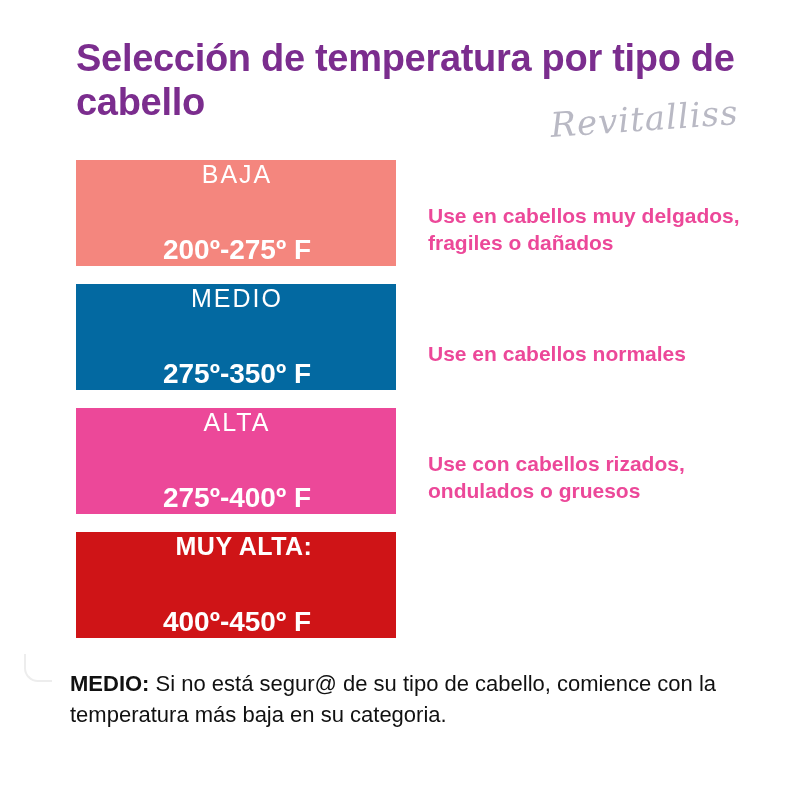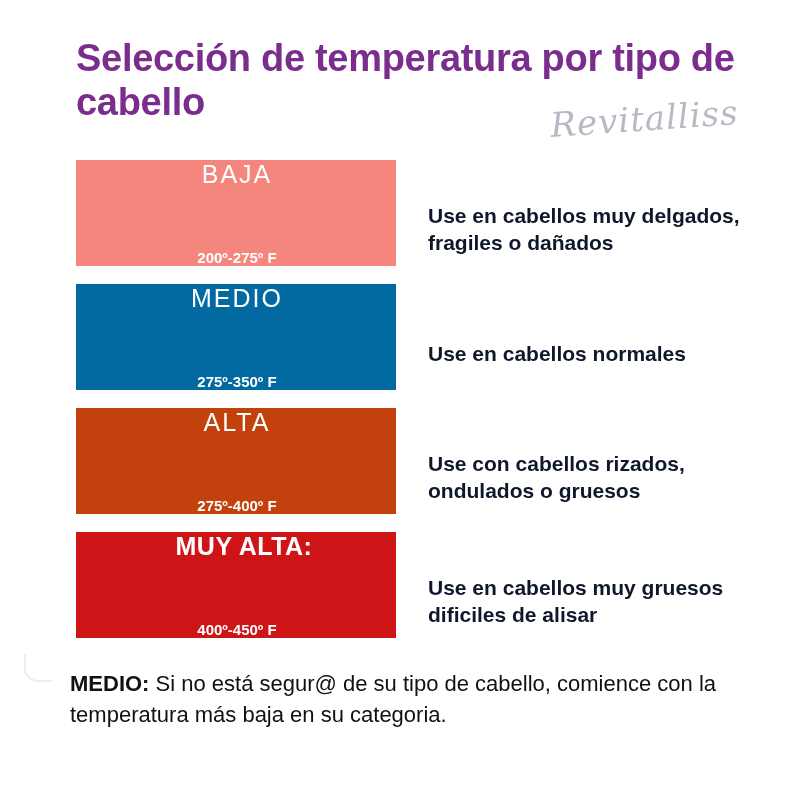--- a/index.html
+++ b/index.html
@@ -76,38 +76,38 @@
     color: #ffffff;
     flex-direction: column;
   }
   .swatch .level {
     font-size: 25px;
     letter-spacing: 2px;
     font-weight: normal;
     white-space: nowrap;
   }
   .swatch .range {
-    font-size: 15px;
+    font-size: 28px;
     font-weight: bold;
     white-space: nowrap;
   }
   .row-0 .swatch { height: 106px; background: #f4867e; }
   .row-1 .swatch { height: 106px; background: #f4695f; }
   .row-2 .swatch { height: 106px; background: #ee3b33; }
   .row-3 .swatch { height: 106px; background: #cf1417; }
 
   .row-3 .swatch .level { font-weight: bold; letter-spacing: 0.5px; margin-left: 14px; }
 
   .desc {
     flex: 1;
     padding-left: 32px;
     font-size: 21px;
     line-height: 27px;
     font-weight: bold;
-    color: #0f172a;
+    color: #ec4899;
     align-self: center;
     margin-top: 32px;
   }
 
   
   .note {
     position: absolute;
     left: 70px;
     top: 668px;
     width: 700px;
@@ -157,33 +157,32 @@
 
     <div class="row row-1">
       <div class="swatch" style="background: #0369a1;">
         <span class="level">MEDIO</span>
         <span class="range">275º-350º F</span>
       </div>
       <div class="desc">Use en cabellos normales</div>
     </div>
 
     <div class="row row-2">
-      <div class="swatch" style="background: #c2410c;">
+      <div class="swatch" style="background: #ec4899;">
         <span class="level">ALTA</span>
         <span class="range">275º-400º F</span>
       </div>
       <div class="desc">Use con cabellos rizados, ondulados o gruesos</div>
     </div>
 
     <div class="row row-3">
       <div class="swatch" style="background: rgb(207, 20, 23);">
         <span class="level">MUY ALTA:</span>
         <span class="range">400º-450º F</span>
       </div>
-      <div class="desc">Use en cabellos muy gruesos dificiles de alisar</div>
     </div>
 
   </div>
 
   <div class="note">
     <span class="note-label">MEDIO:</span>
     <span class="note-text">Si no está segur@ de su tipo de cabello, comience con la temperatura más baja en su categoria.</span>
   </div>
 
   <div class="corner-mark"></div>

